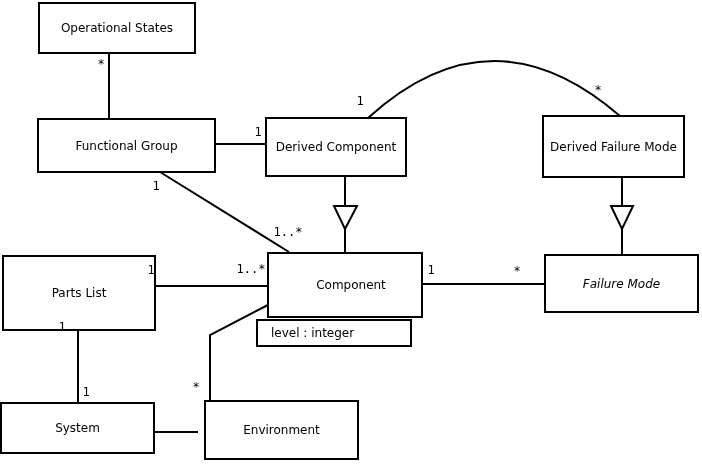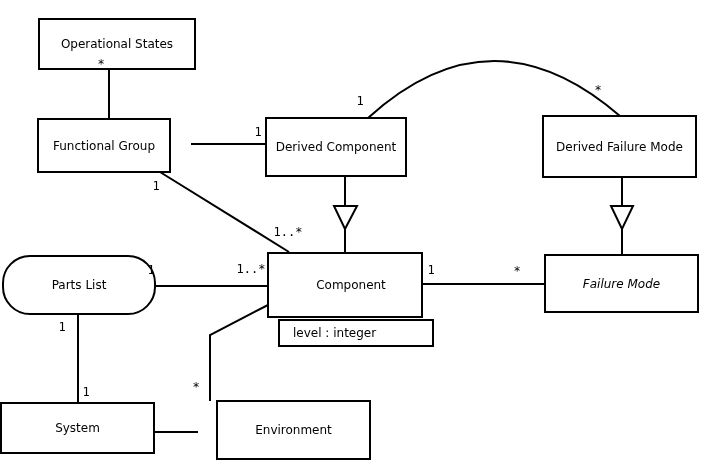--- a/index.html
+++ b/index.html
@@ -67,56 +67,56 @@
     <polygon points="611,206 633,206 622,229" fill="#ffffff"></polygon>
     <line x1="622" y1="229" x2="622" y2="254"></line>
     <line x1="160" y1="172" x2="289" y2="252"></line>
     <line x1="155" y1="286" x2="267" y2="286"></line>
     <line x1="423" y1="284" x2="544" y2="284"></line>
     <line x1="78" y1="314" x2="78" y2="403"></line>
     <line x1="155" y1="432" x2="198" y2="432"></line>
     <polyline points="268,305 210,335 210,401"></polyline>
   </svg>
 
-  <div class="node" style="left:38px;  top:2px;   width:158px; height:52px;margin-top:16px;">
+  <div class="node" style="left:38px;  top:2px;   width:158px; height:52px;">
     <span>Operational States</span>
   </div>
 
-  <div class="node" style="left:37px;  top:118px; width:134px; height:55px;">
+  <div class="node" style="left:37px;  top:118px; width:179px; height:55px;">
     <span>Functional Group</span>
   </div>
 
   <div class="node" style="left:265px; top:117px; width:142px; height:60px;">
     <span>Derived Component</span>
   </div>
 
-  <div class="node" style="left:542px; top:115px; width:155px; height:63px;">
+  <div class="node" style="left:542px; top:115px; width:143px; height:63px;">
     <span>Derived Failure Mode</span>
   </div>
 
-  <div class="node" style="left:2px;   top:255px; width:154px; height:60px;border-radius:28px;">
+  <div class="node" style="left:2px;   top:255px; width:154px; height:76px;">
     <span>Parts List</span>
   </div>
 
   <div class="node" style="left:267px; top:252px; width:156px; height:66px;padding-left:12px;">
     <span>Component</span>
   </div>
-  <div class="attr-compartment" style="left:278px; top:319px; width:156px; height:28px;">
+  <div class="attr-compartment" style="left:256px; top:319px; width:156px; height:28px;">
     <span>level : integer</span>
   </div>
 
   <div class="node" style="left:544px; top:254px; width:155px; height:59px;font-style:italic;">
     <span>Failure Mode</span>
   </div>
 
   <div class="node" style="left:0px;   top:402px; width:155px; height:52px;">
     <span>System</span>
   </div>
 
-  <div class="node" style="left:216px; top:400px; width:155px; height:60px;">
+  <div class="node" style="left:204px; top:400px; width:155px; height:60px;">
     <span>Environment</span>
   </div>
 
   <span class="mult" style="left:101px; top:64px;">*</span>
   <span class="mult" style="left:258px; top:132px;">1</span>
   <span class="mult" style="left:360px; top:101px;">1</span>
   <span class="mult" style="left:598px; top:90px;">*</span>
   <span class="mult" style="left:156px; top:186px;">1</span>
   <span class="mult" style="left:288px; top:232px;">1..*</span>
   <span class="mult" style="left:151px; top:270px;">1</span>

